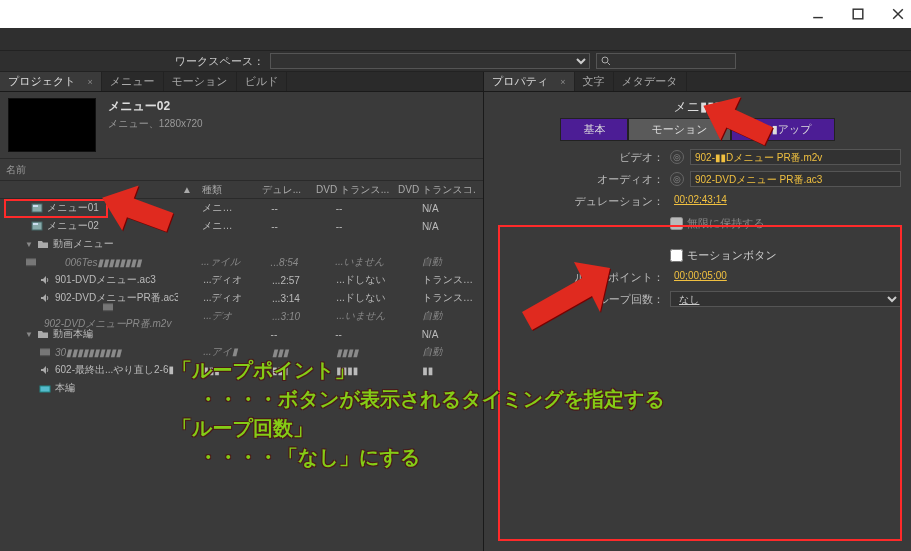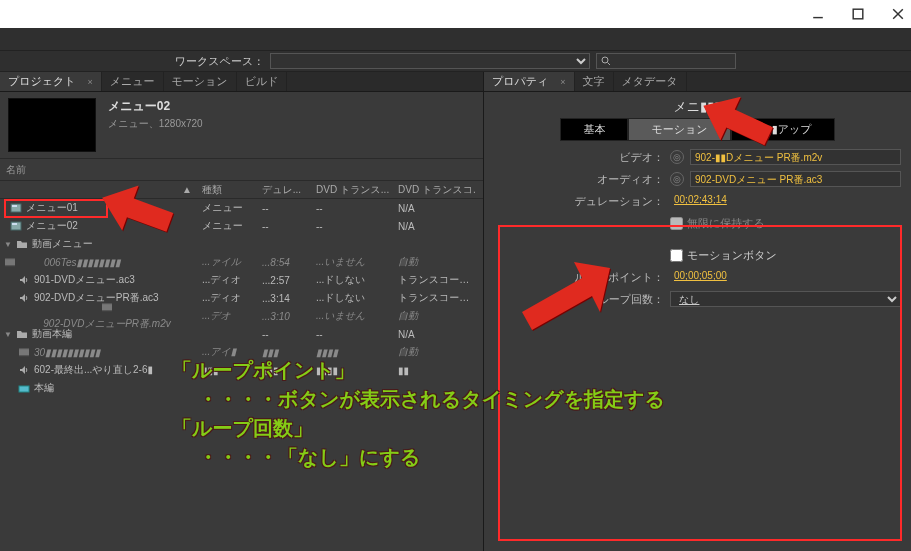--- a/index.html
+++ b/index.html
@@ -31,38 +31,38 @@
 .meta .title { color: #ddd; font-weight: bold; font-size: 12px; }
 .meta .sub { color: #999; font-size: 10px; margin-top: 2px; }
 
 .proj-tools { height: 22px; display: flex; align-items: center; padding: 0 6px; gap: 4px; border-bottom: 1px solid #2a2a2a; }
 .pt-hdr { color:#999; font-size:10px; margin-right:auto;}
 .hdr-row { display: flex; height: 18px; align-items: center; background: #3a3a3a; border-bottom: 1px solid #2a2a2a; font-size: 10px; color: #aaa; }
 .hdr-row .col { padding: 0 4px; white-space: nowrap; overflow: hidden; }
 
 .tree { position: relative; }
 .row { display: flex; height: 18px; align-items: center; font-size: 10px; color: #bbb; }
-.row .cell { padding: 0 4px; white-space: nowrap; overflow: hidden; text-overflow: ellipsis; }
+.row .cell { padding: 0 4px; white-space: nowrap; overflow: hidden; text-overflow: ellipsis; margin-left: 21px; }
 .row .namecell { display: flex; align-items: center; gap: 4px; }
 .row .ic { width: 12px; height: 12px; display: inline-flex; align-items: center; justify-content: center; }
 .italic { color:#8a8a8a; font-style: italic; }
 
 .c-name { width: 198px; }
 .c-type { width: 60px; }
 .c-dur { width: 54px; }
 .c-dvd1 { width: 82px; }
 .c-dvd2 { width: 82px; }
 
 .redbox { position: absolute; border: 2px solid #ff2a2a; pointer-events: none; }
 .redbox.sel1 { left: 4px; top: 199px; width: 104px; height: 19px; }
 
 .right-inner { padding: 2px 0 0 0; }
 .sel-title { text-align: center; color: #ddd; font-size: 13px; padding: 4px 0 2px; }
 .subtabs { display: flex; justify-content: center; gap: 0; padding: 0 0 6px; }
-.subtabs .st { background: #000000; color: #ddd; padding: 3px 22px; font-size: 11px; border: 1px solid #222; cursor: pointer; }
+.subtabs .st { background: #4c1d95; color: #ddd; padding: 3px 22px; font-size: 11px; border: 1px solid #222; cursor: pointer; }
 .subtabs .st.active { background: #5a5a5a; }
 
 .proprow { display: flex; align-items: center; height: 20px; padding: 0 10px 0 0; gap: 6px; margin-bottom: 2px;}
 .proprow .plabel { width: 180px; text-align: right; color: #bbb; }
 .proprow .pick { width:14px;height:14px;border:1px solid #666;border-radius:7px;display:flex;align-items:center;justify-content:center;color:#888;font-size:9px;}
 .proprow .pval { flex: 1; background: #323232; border: 1px solid #555; color: #f0c040; padding: 1px 4px; font-size: 10px; height: 16px; white-space: nowrap; overflow: hidden; }
 .proprow .pval.timecode { color:#f0c040; background: transparent; border: none; text-decoration: underline; }
 .proprow select.pval { color:#ccc;text-decoration:underline; }
 .proprow .chk { display: flex; align-items: center; gap: 4px; color:#888; }
 

